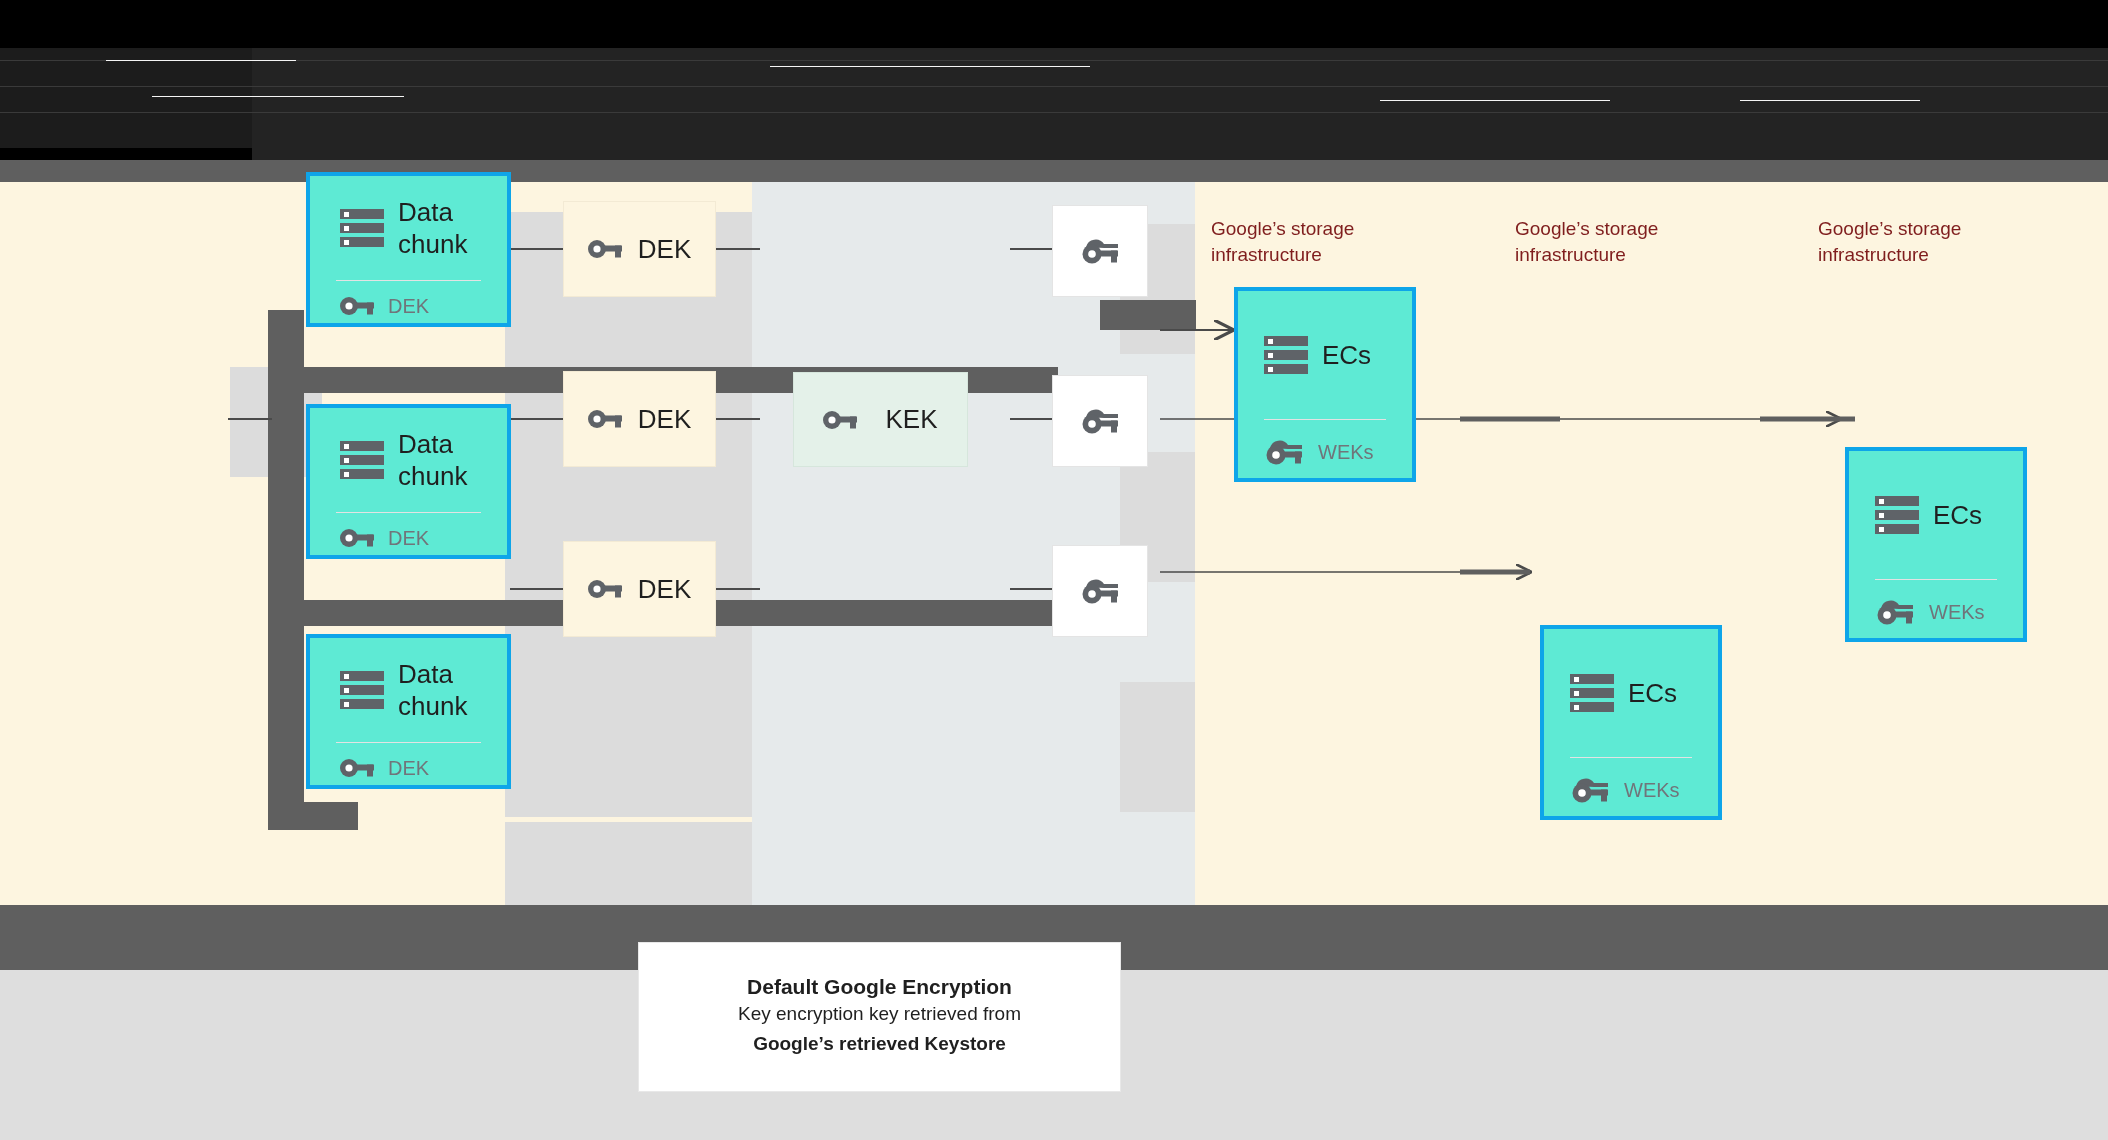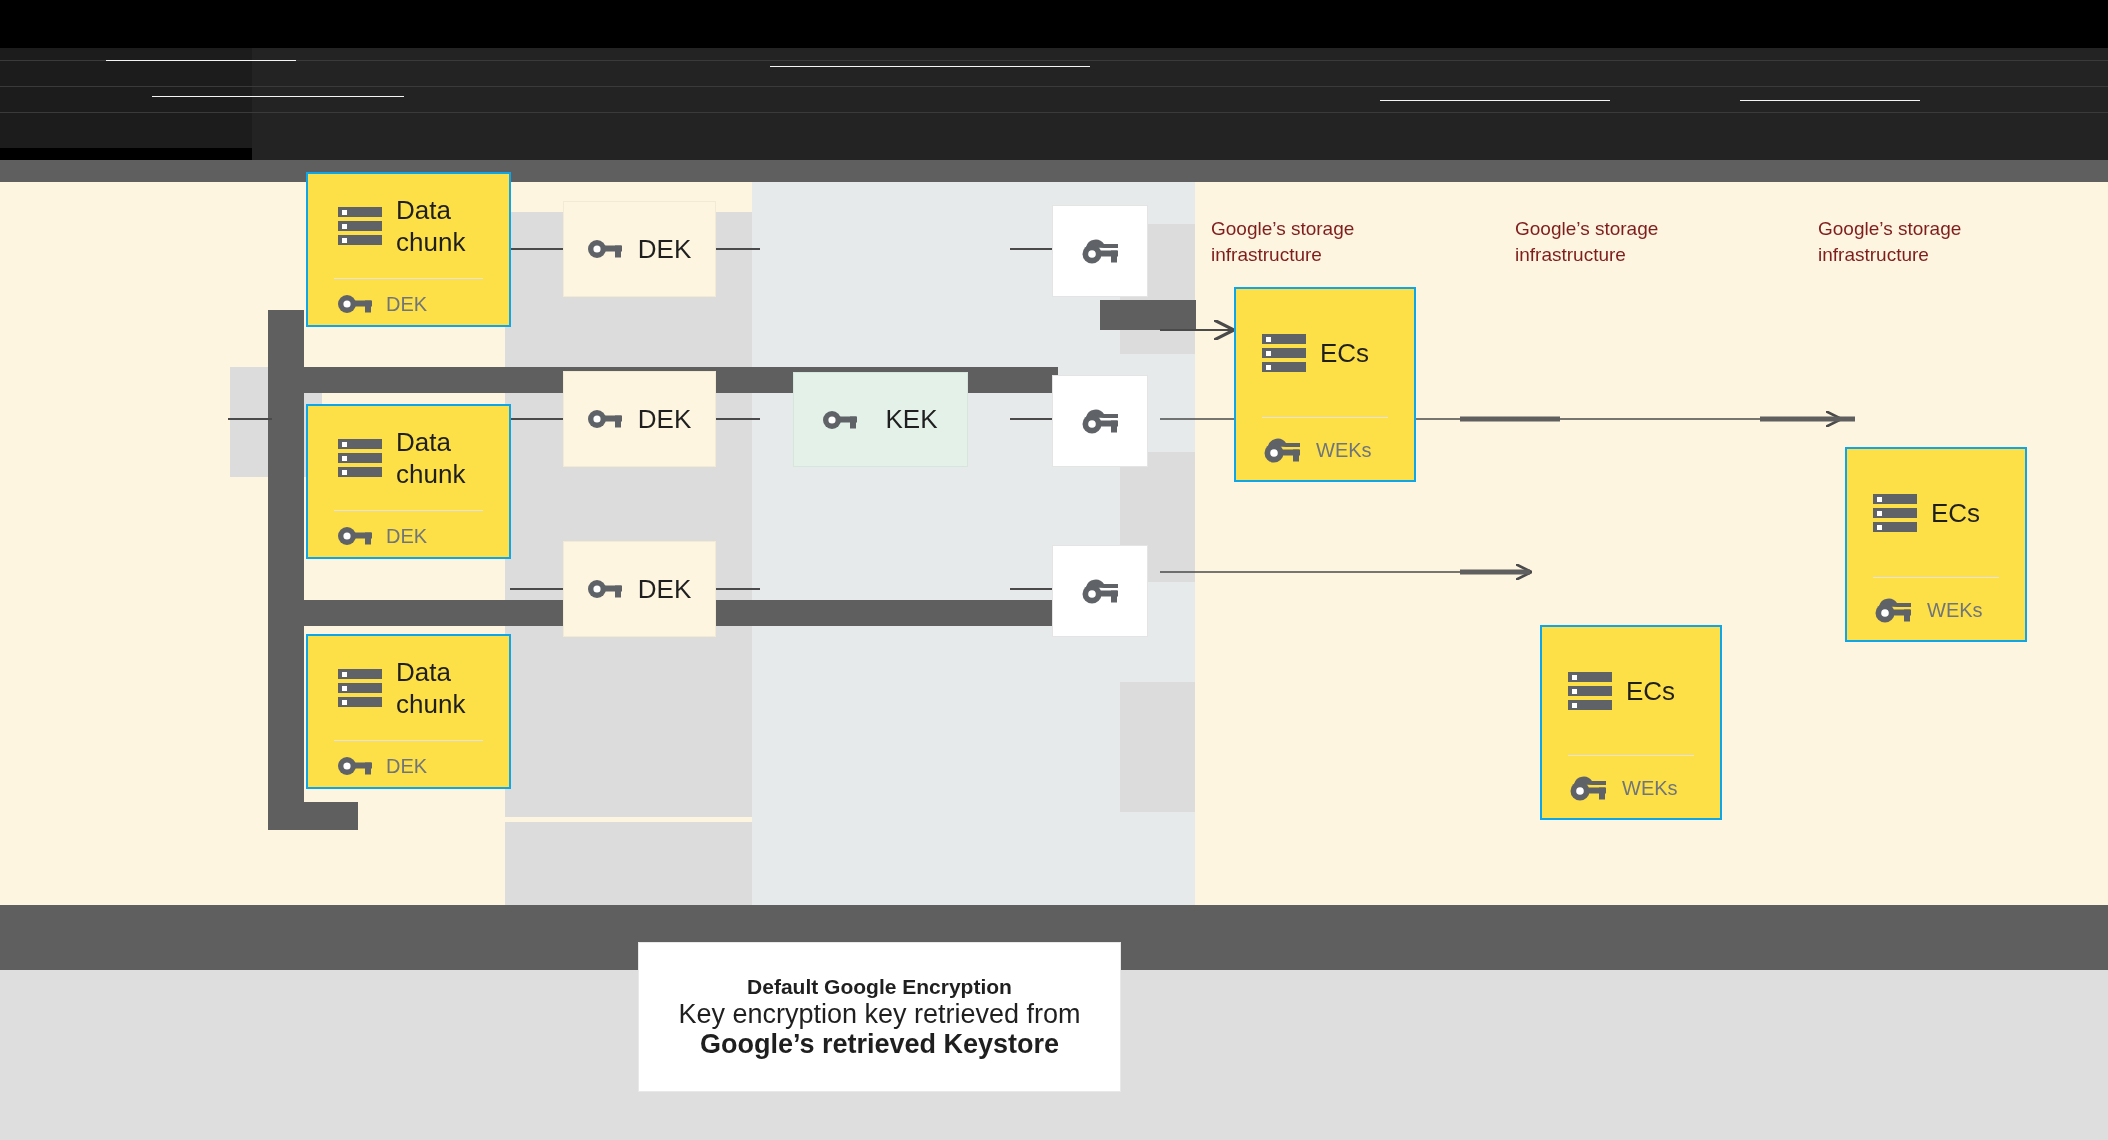--- a/index.html
+++ b/index.html
@@ -30,21 +30,21 @@
   
   .canvas{position:absolute;left:0;top:182px;width:2108px;height:723px;background:#fdf5e0;}
   .band-bluegray{position:absolute;left:752px;top:0;width:443px;height:723px;background:#e6eaeb;}
   .band-lightgray{position:absolute;background:#dcdcdc;}
 
   
   .darkbar{position:absolute;background:#5f5f5f;}
 
   
   .card{
-    position:absolute;background:#fde047;border:2px solid #0ea5e9;
+    position:absolute;background:#5eead4;border:4px solid #0ea5e9;
     box-sizing:border-box;
   }
   .card-row{display:flex;align-items:center;gap:14px;padding:0 0 0 30px;}
   .card-title{font-size:26px;color:#1f1f1f;line-height:32px;}
   .card-sep{height:1px;background:#e3e3e3;margin:0 26px;}
   .card-sub{font-size:20px;color:#70757a;line-height:26px;}
 
   .keybox{
     position:absolute;box-sizing:border-box;display:flex;align-items:center;
     justify-content:center;gap:16px;
@@ -75,21 +75,21 @@
   
   .band-gray-bot{position:absolute;left:0;top:905px;width:2108px;height:65px;background:#5f5f5f;}
   .band-footer{position:absolute;left:0;top:970px;width:2108px;height:170px;background:#dedede;}
   .caption{
     position:absolute;left:638px;top:942px;width:483px;height:150px;
     background:#fff;border:1px solid #e8e8e8;box-sizing:border-box;
     display:flex;flex-direction:column;align-items:center;justify-content:center;
     text-align:center;
   }
   .cap-title{font-size:21px;font-weight:bold;color:#1f1f1f;}
-  .cap-body{font-size:27px;color:#1f1f1f;line-height:30px;}
+  .cap-body{font-size:19px;color:#1f1f1f;line-height:30px;}
   .cap-body b{font-weight:bold;}
 
   svg.wires{position:absolute;left:0;top:0;width:2108px;height:723px;overflow:visible;}
 </style>
 </head>
 <body>
 
 <div id="stage">
 
   <div class="hdr-black"></div>

